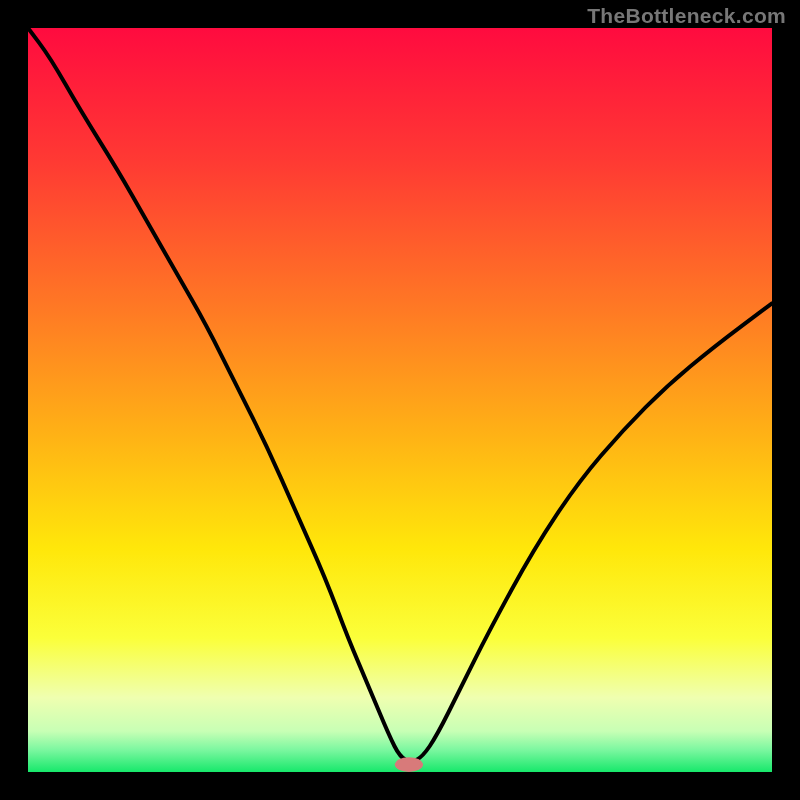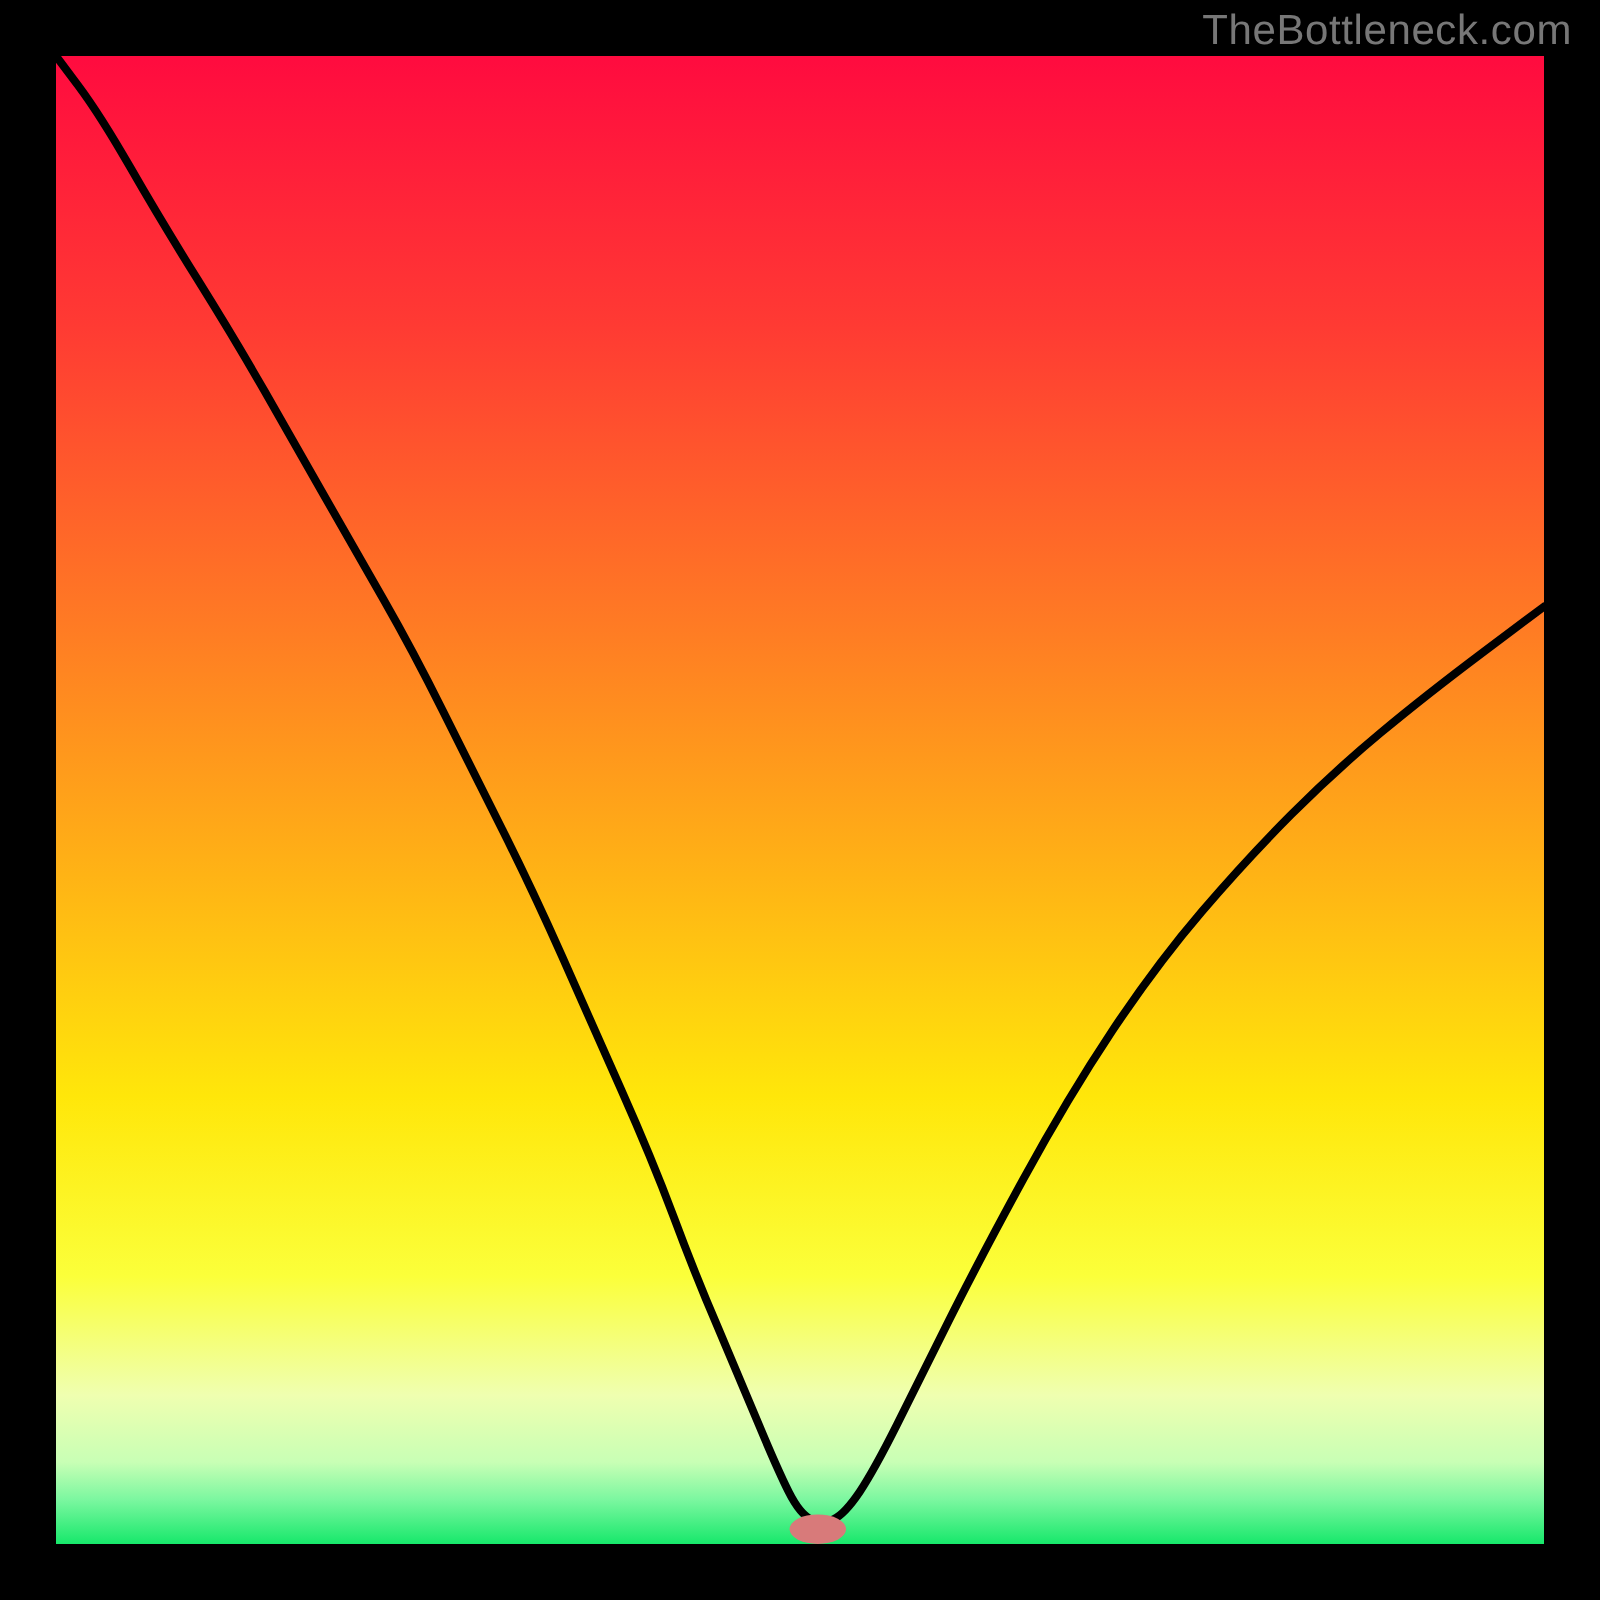--- a/index.html
+++ b/index.html
@@ -16,21 +16,21 @@
     width: 800px;
     height: 800px;
     background: #000;
   }
   .watermark {
     position: absolute;
     top: 4px;
     right: 14px;
     color: #777;
     font-size: 21px;
-    font-weight: 400;
+    font-weight: 700;
     letter-spacing: 0.3px;
     z-index: 3;
   }
   svg {
     position: absolute;
     top: 0;
     left: 0;
     z-index: 1;
   }
 </style>

